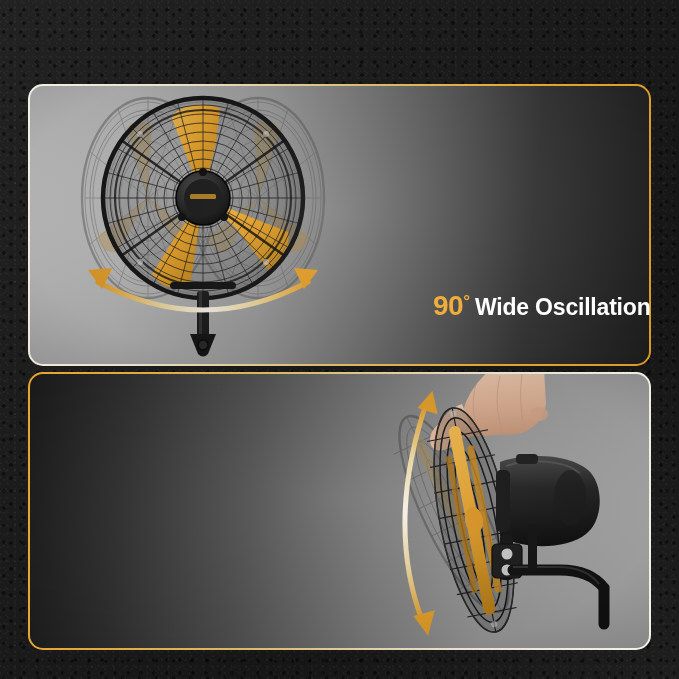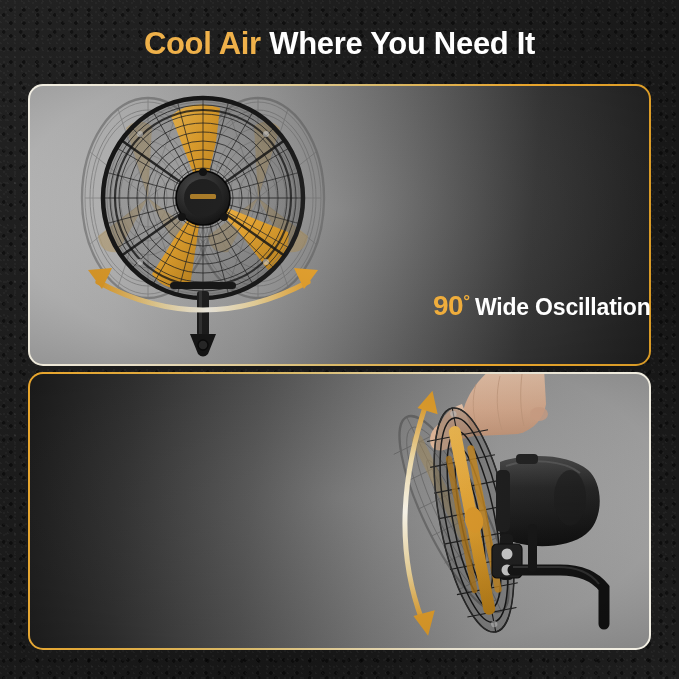--- a/index.html
+++ b/index.html
@@ -77,24 +77,20 @@
   #osc-caption{left:405px;top:206px;}
 
   svg{display:block;}
   .abs{position:absolute;}
 </style>
 </head>
 <body>
 
 <div class="stage">
 
-  <div class="title">
-    <span class="gold">Cool Air</span>
-    <span>Where You Need It</span>
-  </div>
 
   <div class="panel" id="panel-osc">
     <div class="panel-inner">
 
       <svg class="abs" style="left:0;top:0;" width="619" height="278" viewBox="0 0 619 278">
         <defs>
           <radialGradient id="cageG" cx="42%" cy="35%" r="72%">
             <stop offset="0%" stop-color="#8d8d8d"></stop>
             <stop offset="55%" stop-color="#5c5c5c"></stop>
             <stop offset="100%" stop-color="#2e2e2e"></stop>

